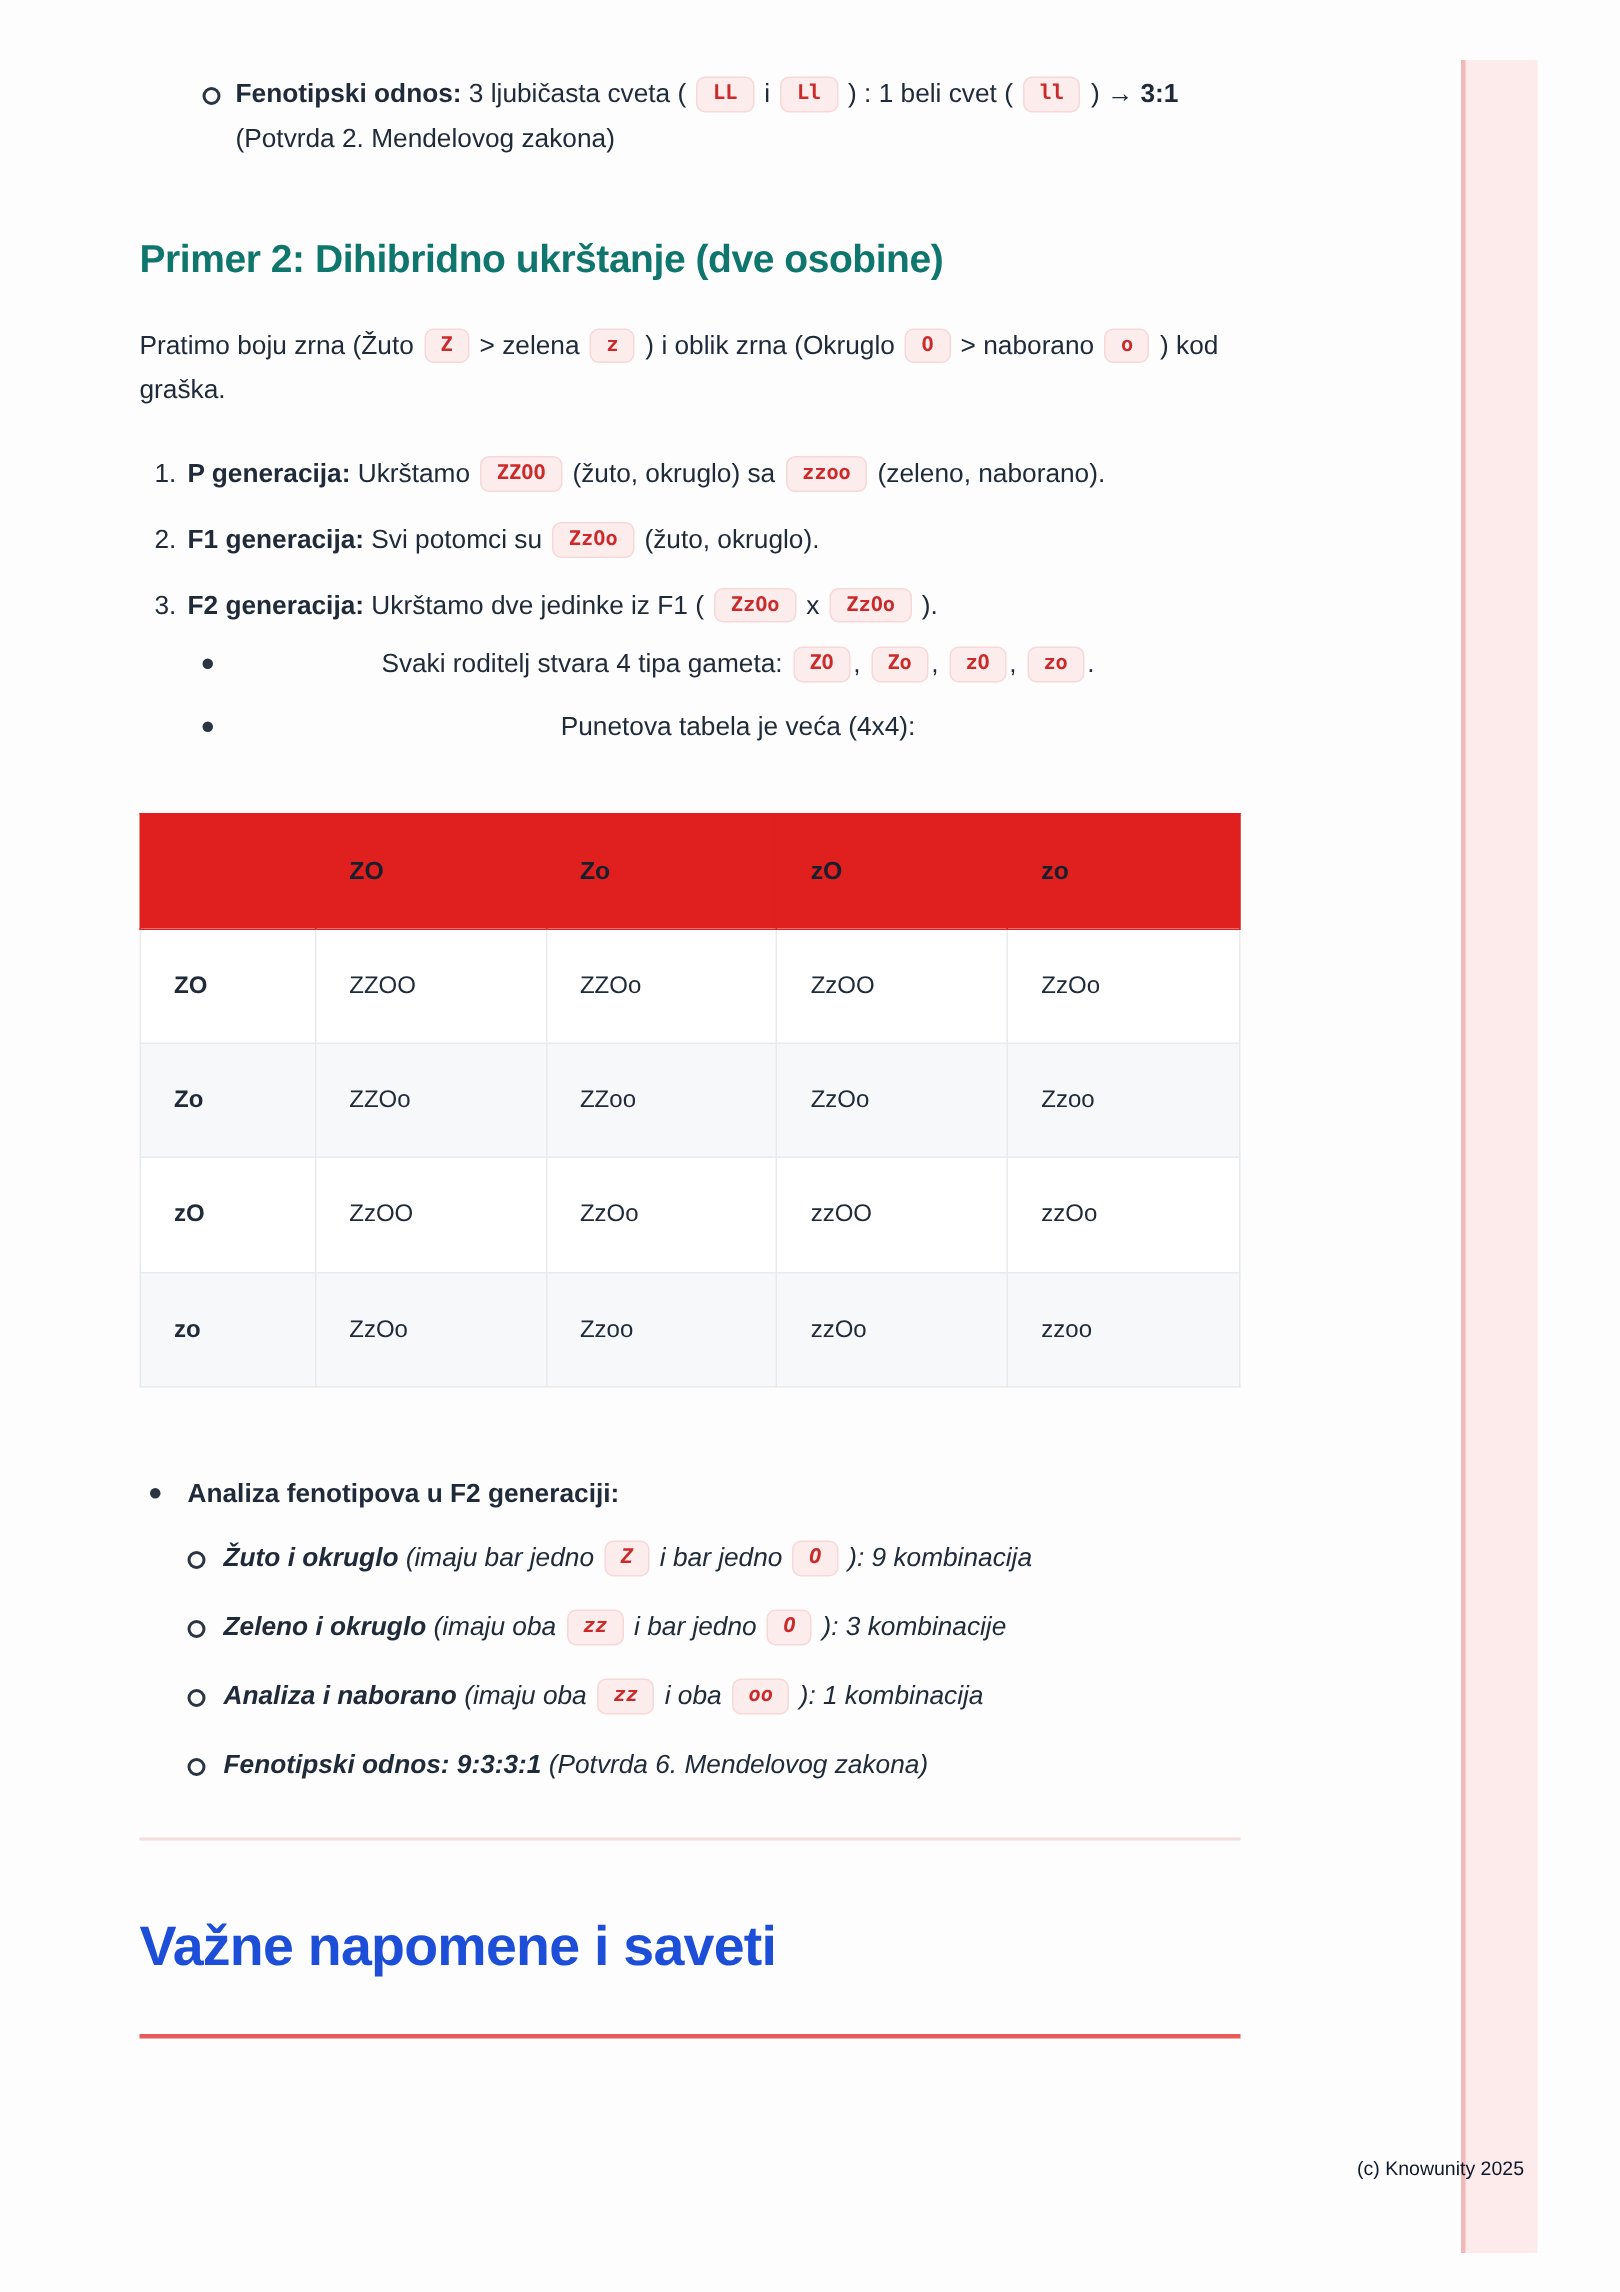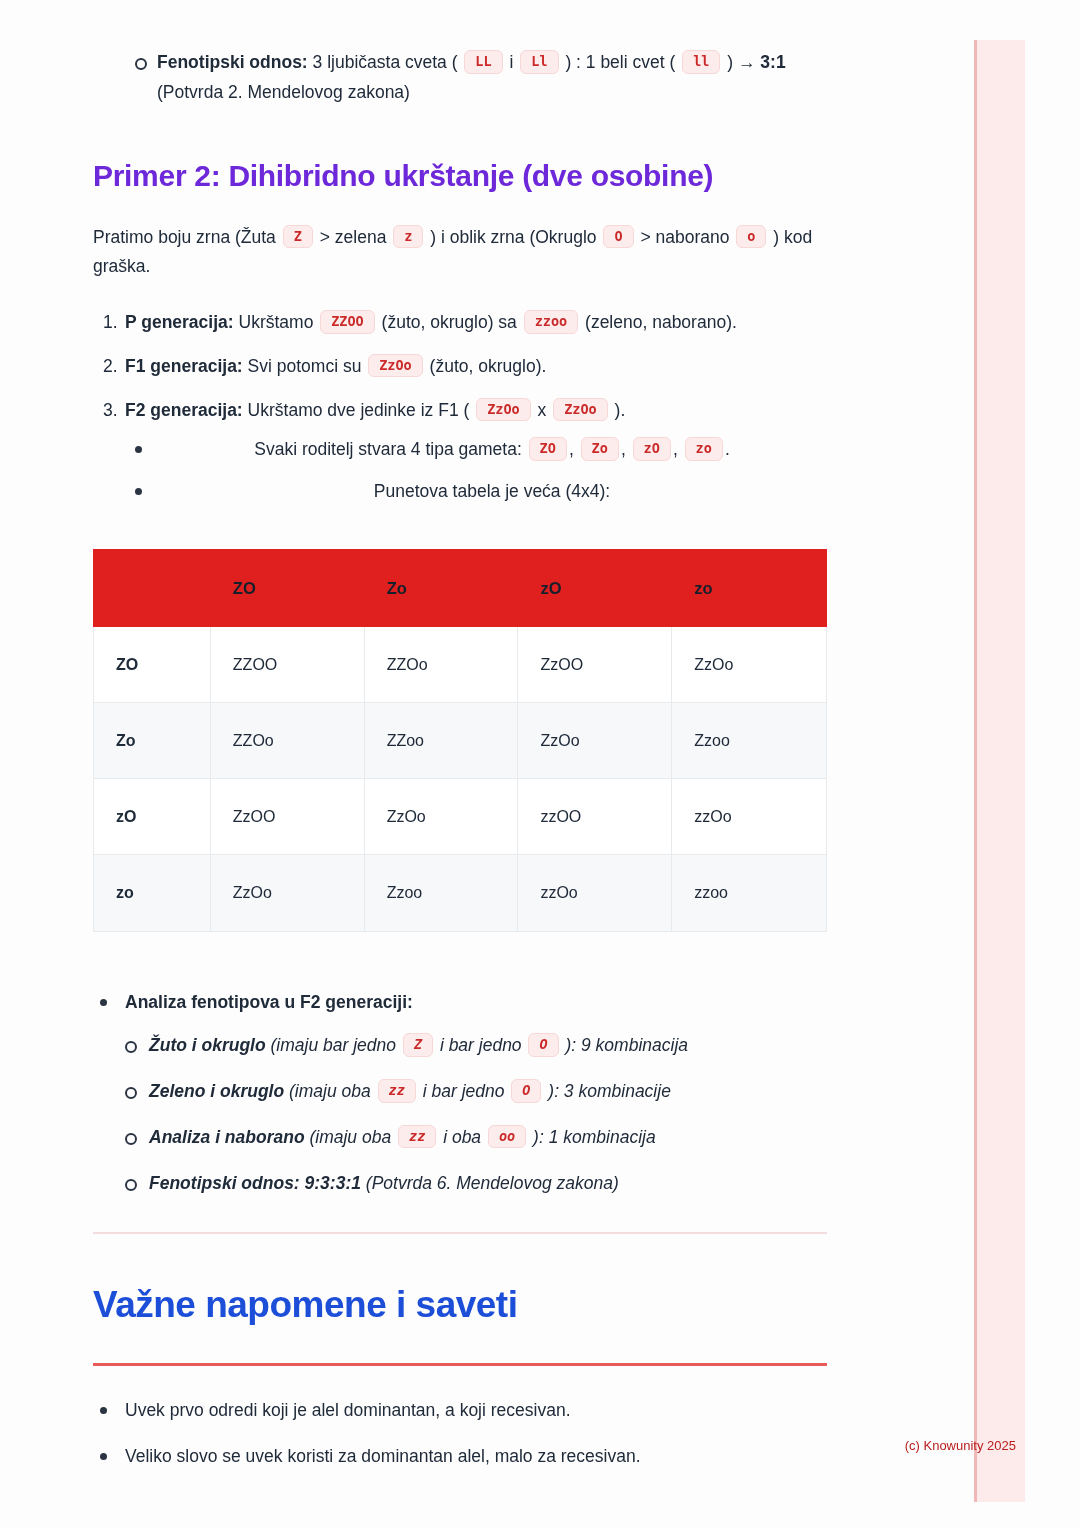--- a/index.html
+++ b/index.html
@@ -7,40 +7,40 @@
     width: 1080px; height: 1528px; position: relative; overflow: hidden;
     background: #fdfdfe; color: #202b3a;
     font-family: "Liberation Sans", sans-serif;
   }
   .edge-strip {
     position: absolute; top: 40px; right: 55px; width: 48px; height: 1462px;
     background: #fcebea; border-left: 3px solid #f0b8b6;
   }
   .watermark {
     position: absolute; top: 1438px; right: 64px; z-index: 3;
-    font-size: 13px; color: #b91c1c;
+    font-size: 13px; color: #0f172a;
   }
   .content { position: absolute; left: 93px; top: 48px; width: 734px; font-size: 17.5px; line-height: 1.7; }
 
   .row { display: flex; align-items: flex-start; }
   .marker-cell { flex: 0 0 22px; display: flex; justify-content: flex-start; }
   .circle { width: 8px; height: 8px; border: 2px solid #2b3442; border-radius: 50%; margin-top: 10px; }
   .disc { width: 7px; height: 7px; background: #2b3442; border-radius: 50%; margin-top: 11px; }
   .li-body { flex: 1; min-width: 0; }
 
   .chip {
     display: inline-block; font-family: "DejaVu Sans Mono", monospace;
     font-weight: bold; font-size: 13.5px; line-height: 1.45;
     color: #cb2a2a; background: #fdecec; border: 1px solid #f8d7d7;
     border-radius: 6px; padding: 1px 10px; margin: 0 2px; vertical-align: 2px;
   }
 
   .top-item { margin-left: 42px; justify-content: center; }
 
-  h2.section-heading { margin: 42px 0 0 0; font-size: 30px; color: #6d28d9; letter-spacing: -0.3px; font-weight: bold; }
+  h2.section-heading { margin: 42px 0 0 0; font-size: 26px; color: #0f766e; letter-spacing: -0.3px; font-weight: bold; }
   .intro { margin-top: 22px; }
 
   .olist { margin-top: 26px; }
   .ol-item { display: flex; margin-bottom: 14px; }
   .ol-num { flex: 0 0 22px; margin-left: 10px; }
   .sub-list { margin-top: 10px; text-align: center; }
   .sub-list .row { margin-left: 10px; margin-bottom: 12px; }
 
   table.punnett { border-collapse: collapse; width: 100%; font-size: 16px; margin-top: 30px; }
   .punnett th, .punnett td { text-align: left; padding: 24px 22px; border: 1px solid #e8ebee; }
@@ -76,21 +76,21 @@
         <span class="circle"></span>
       </span>
     <div class="li-body">
       <strong>Fenotipski odnos:</strong><span> 3 ljubičasta cveta ( </span><code class="chip">LL</code><span> i </span><code class="chip">Ll</code><span> ) : 1 beli cvet ( </span><code class="chip">ll</code><span> ) → </span><strong>3:1</strong><span> (Potvrda 2. Mendelovog zakona)</span>
     </div>
   </div>
 
   <h2 class="section-heading">Primer 2: Dihibridno ukrštanje (dve osobine)</h2>
 
   <p class="intro">
-    <span>Pratimo boju zrna (Žuta </span><code class="chip">Z</code><span> &gt; zelena </span><code class="chip">z</code><span> ) i oblik zrna (Okruglo </span><code class="chip">O</code><span> &gt; naborano </span><code class="chip">o</code><span> ) kod graška.</span>
+    <span>Pratimo boju zrna (Žuto </span><code class="chip">Z</code><span> &gt; zelena </span><code class="chip">z</code><span> ) i oblik zrna (Okruglo </span><code class="chip">O</code><span> &gt; naborano </span><code class="chip">o</code><span> ) kod graška.</span>
   </p>
 
   <div class="olist">
 
     <div class="ol-item">
       <span class="ol-num">1.</span>
       <div class="li-body">
         <strong>P generacija:</strong><span> Ukrštamo </span><code class="chip">ZZOO</code><span> (žuto, okruglo) sa </span><code class="chip">zzoo</code><span> (zeleno, naborano).</span>
       </div>
     </div>
@@ -218,30 +218,16 @@
         </div>
       </div>
     </div>
   </div>
 
   <div class="divider"></div>
 
   <h1 class="page-heading">Važne napomene i saveti</h1>
   <div class="heading-underline"></div>
 
-  <div class="notes-list">
-    <div class="row">
-      <span class="marker-cell">
-          <span class="disc"></span>
-        </span>
-      <div class="li-body">Uvek prvo odredi koji je alel dominantan, a koji recesivan.</div>
-    </div>
-    <div class="row">
-      <span class="marker-cell">
-          <span class="disc"></span>
-        </span>
-      <div class="li-body">Veliko slovo se uvek koristi za dominantan alel, malo za recesivan.</div>
-    </div>
-  </div>
 
 </div>
 
 <div class="watermark">(c) Knowunity 2025</div>
 
 </body></html>

